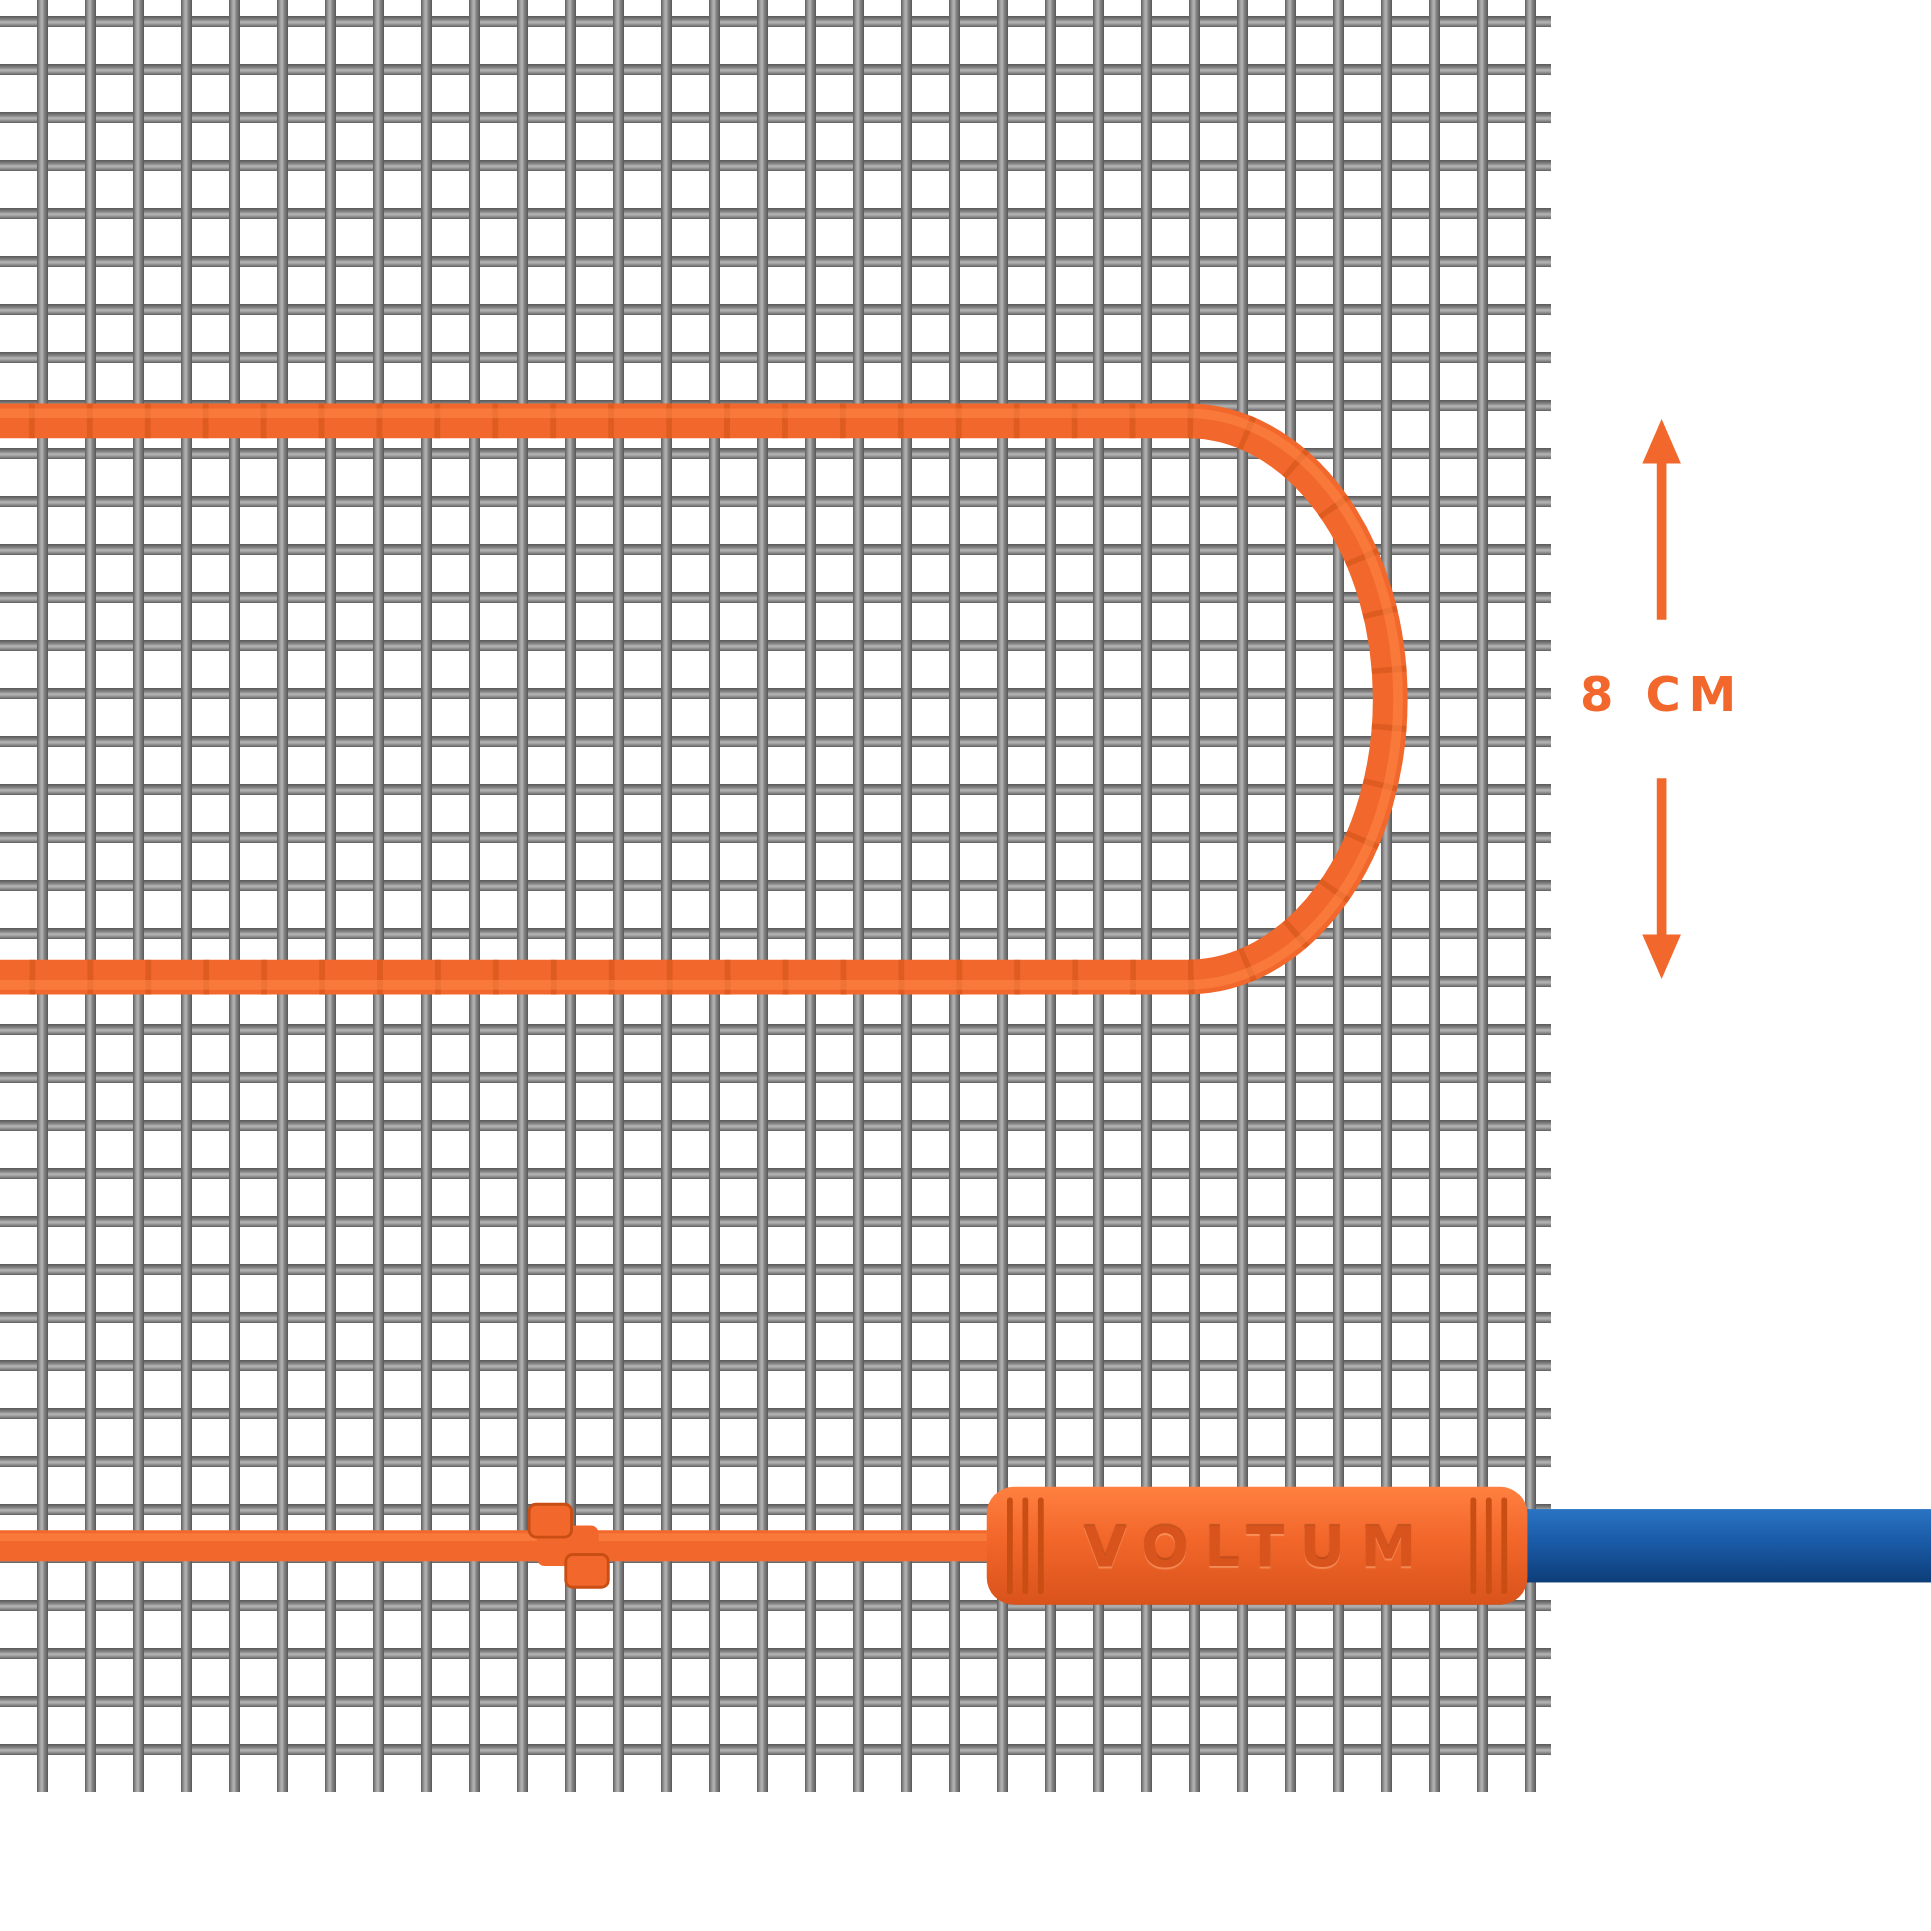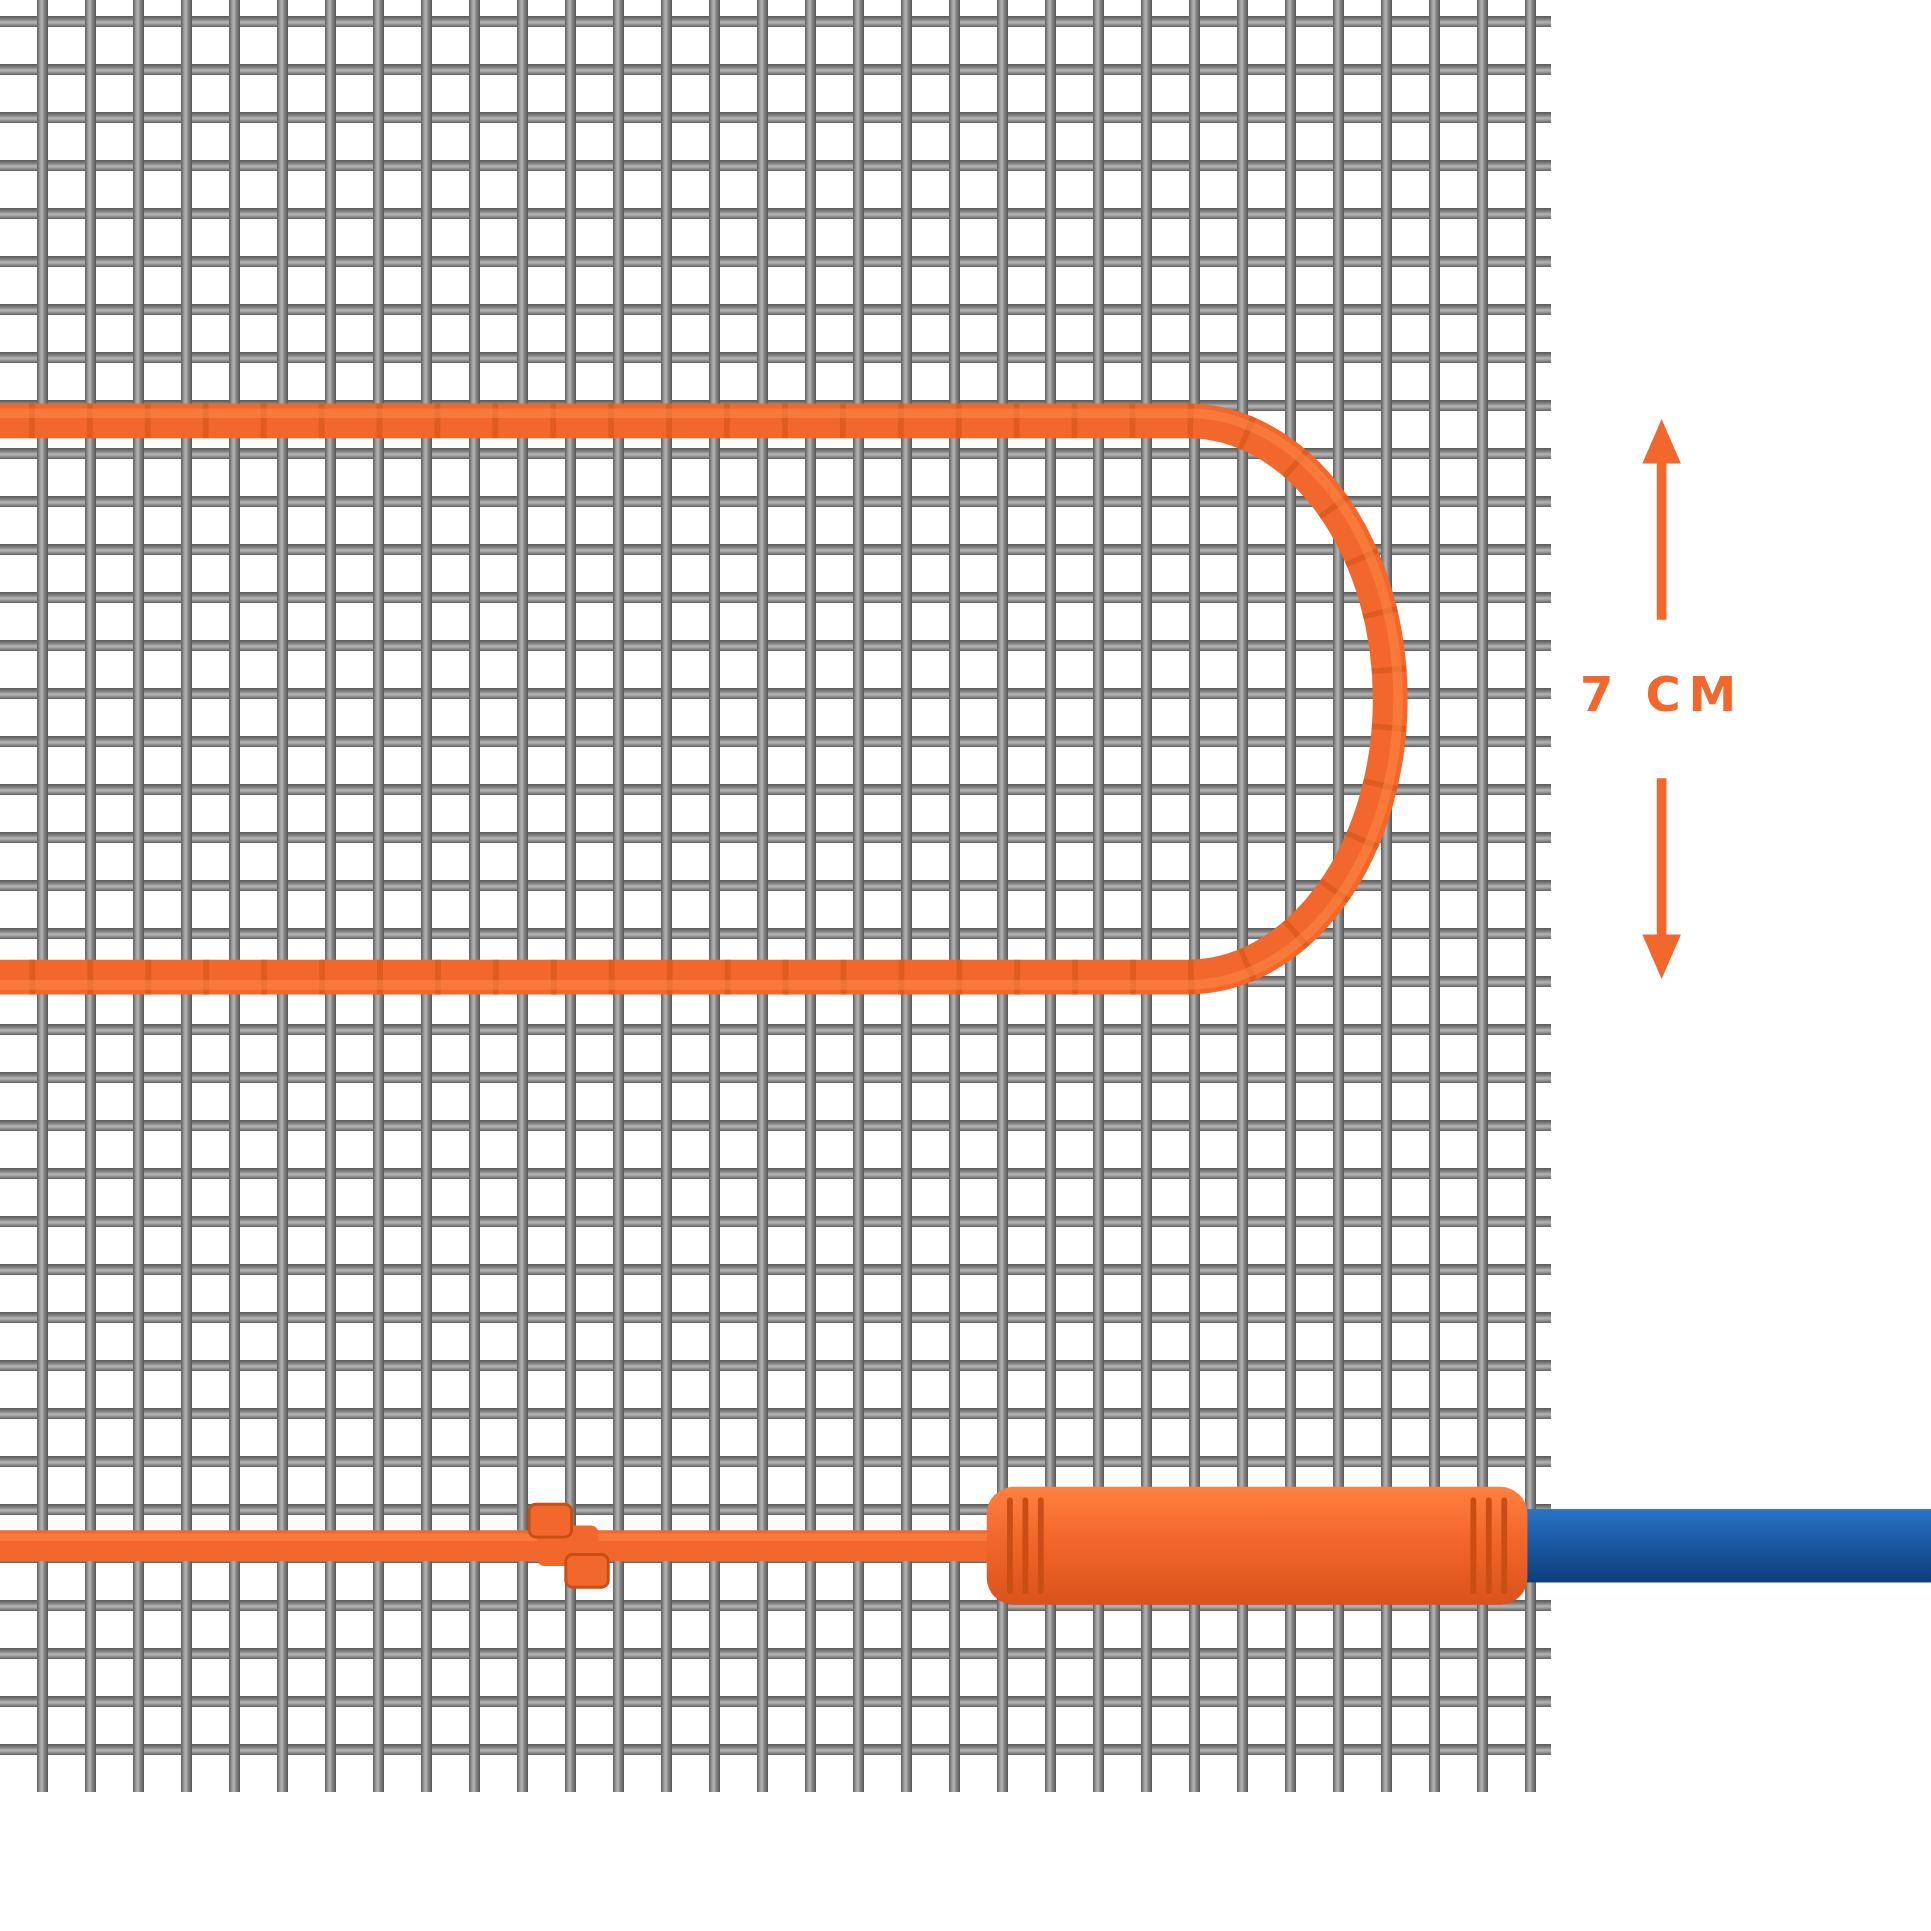--- a/index.html
+++ b/index.html
@@ -106,17 +106,18 @@
       <rect x="1022" y="1540" width="560" height="122" rx="28" fill="url(#sleeveGrad)"></rect>
       <line class="rib" stroke-width="6" stroke-linecap="round" x1="1046" y1="1554" x2="1046" y2="1648"></line>
       <line class="rib" stroke-width="6" stroke-linecap="round" x1="1062" y1="1554" x2="1062" y2="1648"></line>
       <line class="rib" stroke-width="6" stroke-linecap="round" x1="1078" y1="1554" x2="1078" y2="1648"></line>
       <line class="rib" stroke-width="6" stroke-linecap="round" x1="1526" y1="1554" x2="1526" y2="1648"></line>
       <line class="rib" stroke-width="6" stroke-linecap="round" x1="1542" y1="1554" x2="1542" y2="1648"></line>
       <line class="rib" stroke-width="6" stroke-linecap="round" x1="1558" y1="1554" x2="1558" y2="1648"></line>
     </g>
   </svg>
 
-  <div class="dim-label">7 CM</div>
+  <div class="dim-label">8 CM</div>
 
+  <div class="brand-label">VOLTUM</div>
 
 </div>
 
 
 </body></html>

